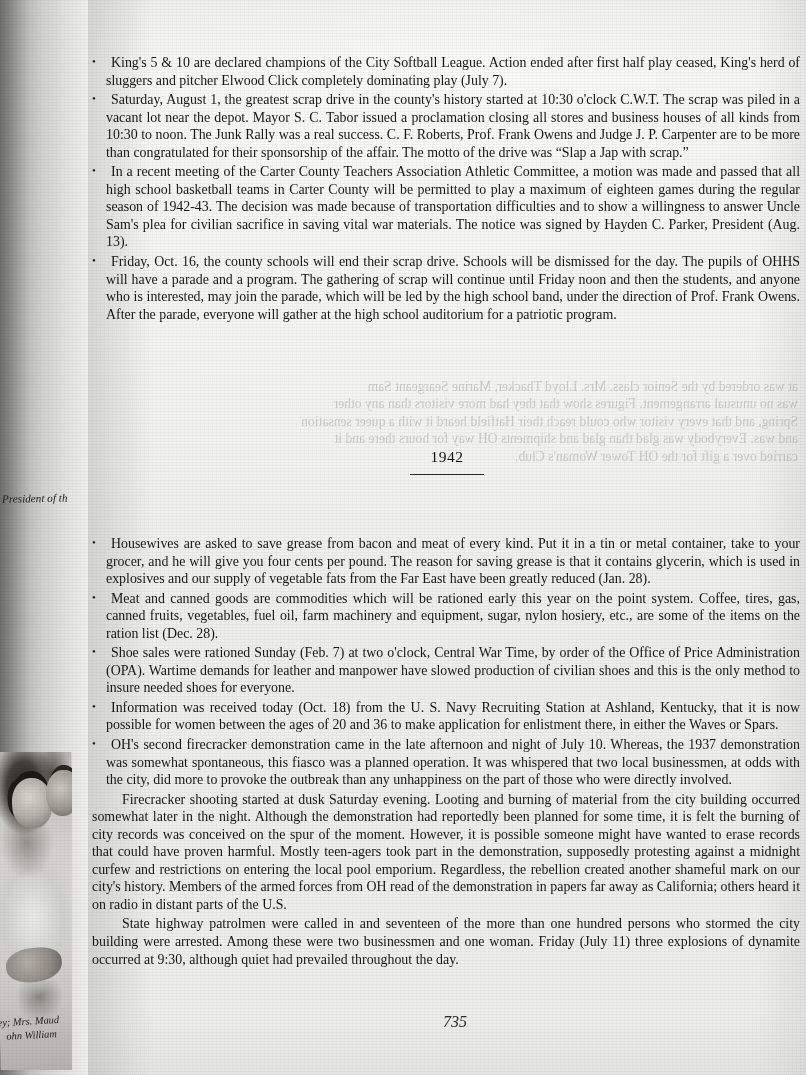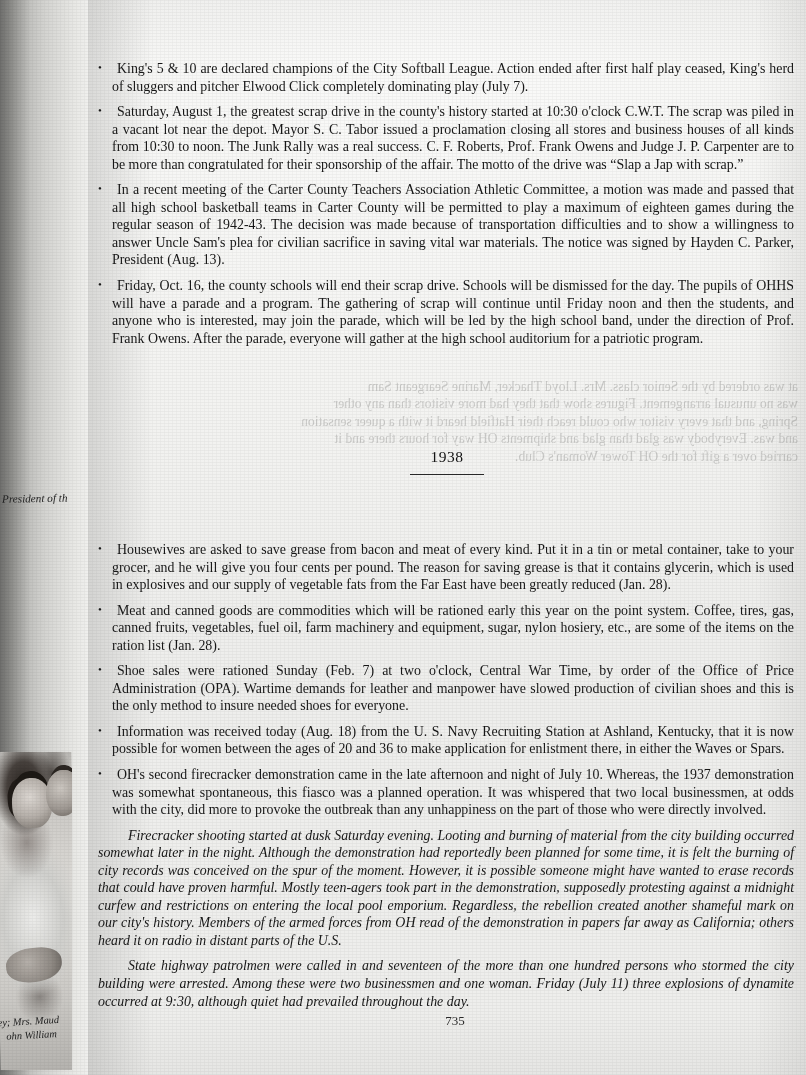--- a/index.html
+++ b/index.html
@@ -63,21 +63,21 @@
     width: 712px;
     color: #171717;
     font-size: 13.9px;
     line-height: 17.55px;
     text-align: justify;
     text-justify: inter-word;
     z-index: 4;
   }
 
   .para {
-    margin: 8px;
+    margin: 2px;
     position: relative;
     padding-left: 14px;
     text-indent: 0;
   }
   .para + .para { margin-top: 0px; }
 
   
   .para.bulleted::before {
     content: "\2022";
     position: absolute;
@@ -86,21 +86,20 @@
     font-size: 11px;
     line-height: 17.55px;
     color: #1a1a1a;
   }
   .para.bulleted .lead { padding-left: 5px; }
 
   
   .para.indented {
     padding-left: 0;
     text-indent: 30px;
-    font-style: italic;
   }
 
   
   .year-block {
     position: absolute;
     left: 0; right: 0;
     top: 448px;
     text-align: center;
     z-index: 4;
   }
@@ -117,21 +116,22 @@
     background: #2a2a2a;
     margin: 8px auto 0 auto;
   }
 
   
   .folio {
     position: absolute;
     left: 16px; right: 0;
     top: 1013px;
     text-align: center;
-    font-size: 13px;
+    font-size: 16px;
+    font-style: italic;
     color: #2b2b2b;
     z-index: 4;
   }
 
   
   .ghost {
     position: absolute;
     left: 10px;
     top: 378px;
     width: 700px;
@@ -274,29 +274,29 @@
     </div>
 
     <div class="column" id="column-1942">
         <p class="para bulleted"><span class="lead">King's 5 &amp; 10 are declared champions of the City Softball League.   Action ended after first half play ceased, King's herd of sluggers and pitcher Elwood Click completely dominating play (July 7).</span></p>
         <p class="para bulleted"><span class="lead">Saturday, August 1, the greatest scrap drive in the county's history started at 10:30 o'clock C.W.T. The scrap was piled in a vacant lot near the depot.   Mayor S. C. Tabor issued a proclamation closing all stores and business houses of all kinds from 10:30 to noon.   The Junk Rally was a real success.   C. F. Roberts, Prof. Frank Owens and Judge J. P. Carpenter are to be more than congratulated for their sponsorship of the affair.   The motto of the drive was “Slap a Jap with scrap.”</span></p>
         <p class="para bulleted"><span class="lead">In a recent meeting of the Carter County Teachers Association Athletic Committee, a motion was made and passed that all high school basketball teams in Carter County will be permitted to play a maximum of eighteen games during the regular season of 1942-43.   The decision was made because of transportation difficulties and to show a willingness to answer Uncle Sam's plea for civilian sacrifice in saving vital war materials.   The notice was signed by Hayden C. Parker, President (Aug. 13).</span></p>
         <p class="para bulleted"><span class="lead">Friday, Oct. 16, the county schools will end their scrap drive.   Schools will be dismissed for the day. The pupils of OHHS will have a parade and a program.   The gathering of scrap will continue until Friday noon and then the students, and anyone who is interested, may join the parade, which will be led by the high school band, under the direction of Prof. Frank Owens.   After the parade, everyone will gather at the high school auditorium for a patriotic program.</span></p>
       </div>
 
     <div class="year-block">
-      <span class="year-label">1938</span>
+      <span class="year-label">1942</span>
       <span class="year-rule"></span>
     </div>
 
     <div class="column" id="column-1943" style="top:533px;">
         <p class="para bulleted"><span class="lead">Housewives are asked to save grease from bacon and meat of every kind.   Put it in a tin or metal container, take to your grocer, and he will give you four cents per pound.   The reason for saving grease is that it contains glycerin, which is used in explosives and our supply of vegetable fats from the Far East have been greatly reduced (Jan. 28).</span></p>
-        <p class="para bulleted"><span class="lead">Meat and canned goods are commodities which will be rationed early this year on the point system. Coffee, tires, gas, canned fruits, vegetables, fuel oil, farm machinery and equipment, sugar, nylon hosiery, etc., are some of the items on the ration list (Jan. 28).</span></p>
+        <p class="para bulleted"><span class="lead">Meat and canned goods are commodities which will be rationed early this year on the point system. Coffee, tires, gas, canned fruits, vegetables, fuel oil, farm machinery and equipment, sugar, nylon hosiery, etc., are some of the items on the ration list (Dec. 28).</span></p>
         <p class="para bulleted"><span class="lead">Shoe sales were rationed Sunday (Feb. 7) at two o'clock, Central War Time, by order of the Office of Price Administration (OPA).   Wartime demands for leather and manpower have slowed production of civilian shoes and this is the only method to insure needed shoes for everyone.</span></p>
-        <p class="para bulleted"><span class="lead">Information was received today (Aug. 18) from the U. S. Navy Recruiting Station at Ashland, Kentucky, that it is now possible for women between the ages of 20 and 36 to make application for enlistment there, in either the Waves or Spars.</span></p>
+        <p class="para bulleted"><span class="lead">Information was received today (Oct. 18) from the U. S. Navy Recruiting Station at Ashland, Kentucky, that it is now possible for women between the ages of 20 and 36 to make application for enlistment there, in either the Waves or Spars.</span></p>
         <p class="para bulleted"><span class="lead">OH's second firecracker demonstration came in the late afternoon and night of July 10.   Whereas, the 1937 demonstration was somewhat spontaneous, this fiasco was a planned operation.   It was whispered that two local businessmen, at odds with the city, did more to provoke the outbreak than any unhappiness on the part of those who were directly involved.</span></p>
         <p class="para indented">Firecracker shooting started at dusk Saturday evening.   Looting and burning of material from the city building occurred somewhat later in the night.   Although the demonstration had reportedly been planned for some time, it is felt the burning of city records was conceived on the spur of the moment. However, it is possible someone might have wanted to erase records that could have proven harmful. Mostly teen-agers took part in the demonstration, supposedly protesting against a midnight curfew and restrictions on entering the local pool emporium.   Regardless, the rebellion created another shameful mark on our city's history.   Members of the armed forces from OH read of the demonstration in papers far away as California; others heard it on radio in distant parts of the U.S.</p>
         <p class="para indented">State highway patrolmen were called in and seventeen of the more than one hundred persons who stormed the city building were arrested.   Among these were two businessmen and one woman.   Friday (July 11) three explosions of dynamite occurred at 9:30, although quiet had prevailed throughout the day.</p>
       </div>
 
     <div class="folio">735</div>
 
   </div>
 
   <div class="grain"></div>

